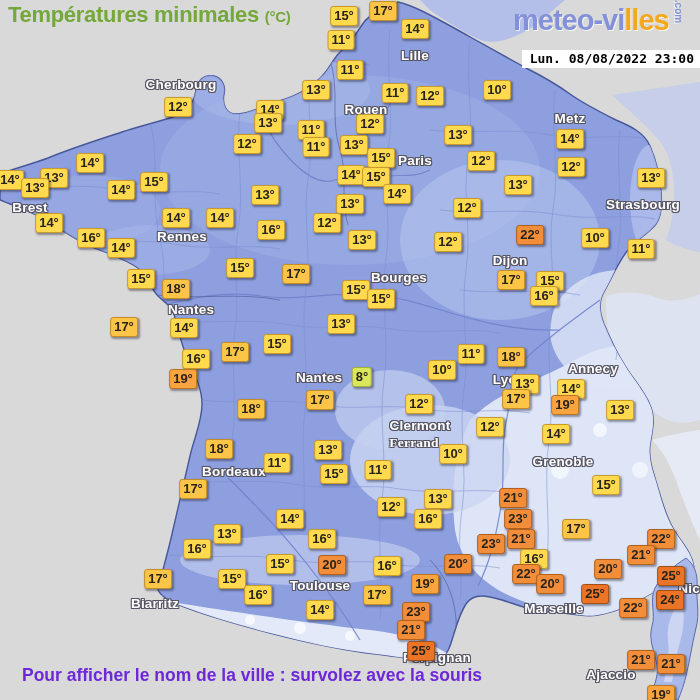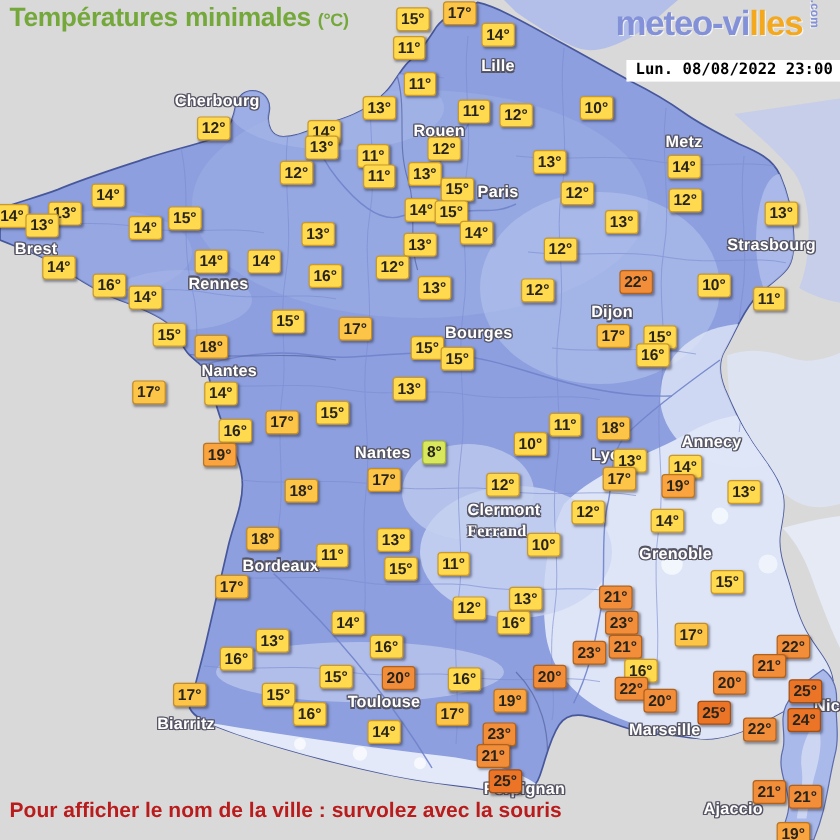--- a/index.html
+++ b/index.html
@@ -26,21 +26,21 @@
   #title{font-weight:bold;font-size:22px;letter-spacing:-.3px;}
   #title .unit{font-size:15px;}
   #subtitle{font-weight:bold;font-size:15px;margin:2px 0 0 14px;}
   #logo{position:absolute;right:10px;top:4px;z-index:4;font-weight:bold;font-size:29px;
         letter-spacing:-1px;white-space:nowrap;text-shadow:1px 1px 0 rgba(255,255,255,.7);}
   #logo .dotcom{display:inline-block;transform:rotate(90deg) translateX(2px);font-size:10px;
         letter-spacing:0;vertical-align:top;margin-left:-2px;}
   #datebox{position:absolute;right:0;top:50px;z-index:4;background:#ffffff;color:#000;
         font-family:"DejaVu Sans Mono",monospace;font-weight:bold;font-size:13px;
         padding:1px 6px 2px 8px;}
-  #caption{position:absolute;left:8px;top:665px;z-index:4;font-weight:bold;font-size:17.5px;color:#b91c1c;}
+  #caption{position:absolute;left:22px;top:665px;z-index:4;font-weight:bold;font-size:17.5px;color:#6d28d9;}
 </style>
 </head>
 <body>
 
 <div id="stage" style="background: rgb(217, 217, 217);">
 
   <svg id="map-svg" width="700" height="700" viewBox="0 0 700 700">
     <defs>
       <clipPath id="franceClip">
         <path id="franceShape" d="M 398,2 C 385,8 372,12 364,22 C 356,34 350,44 340,52 C 332,60 328,72 318,80

